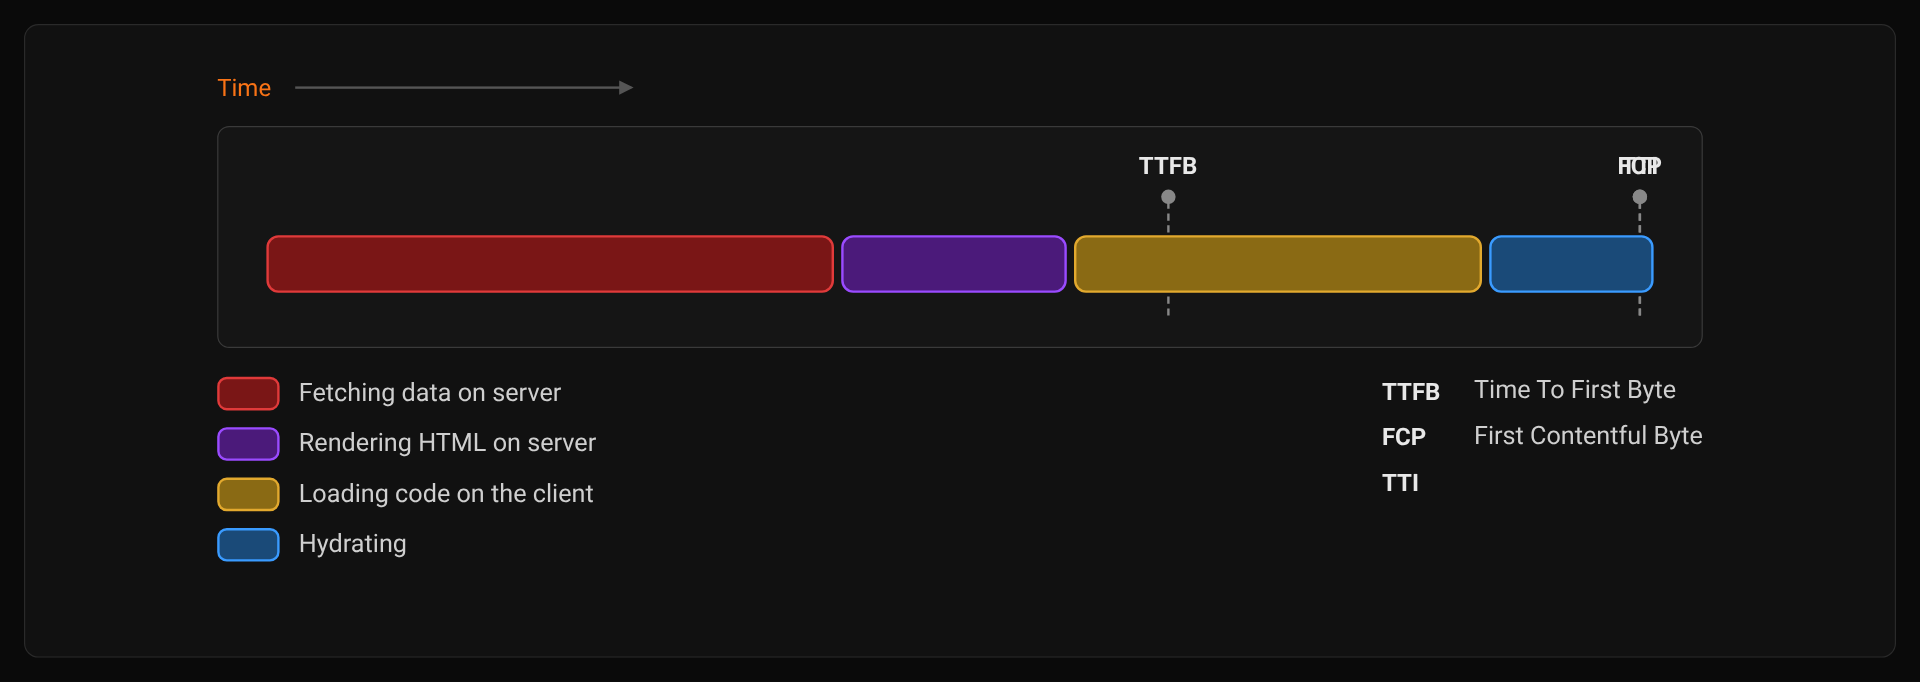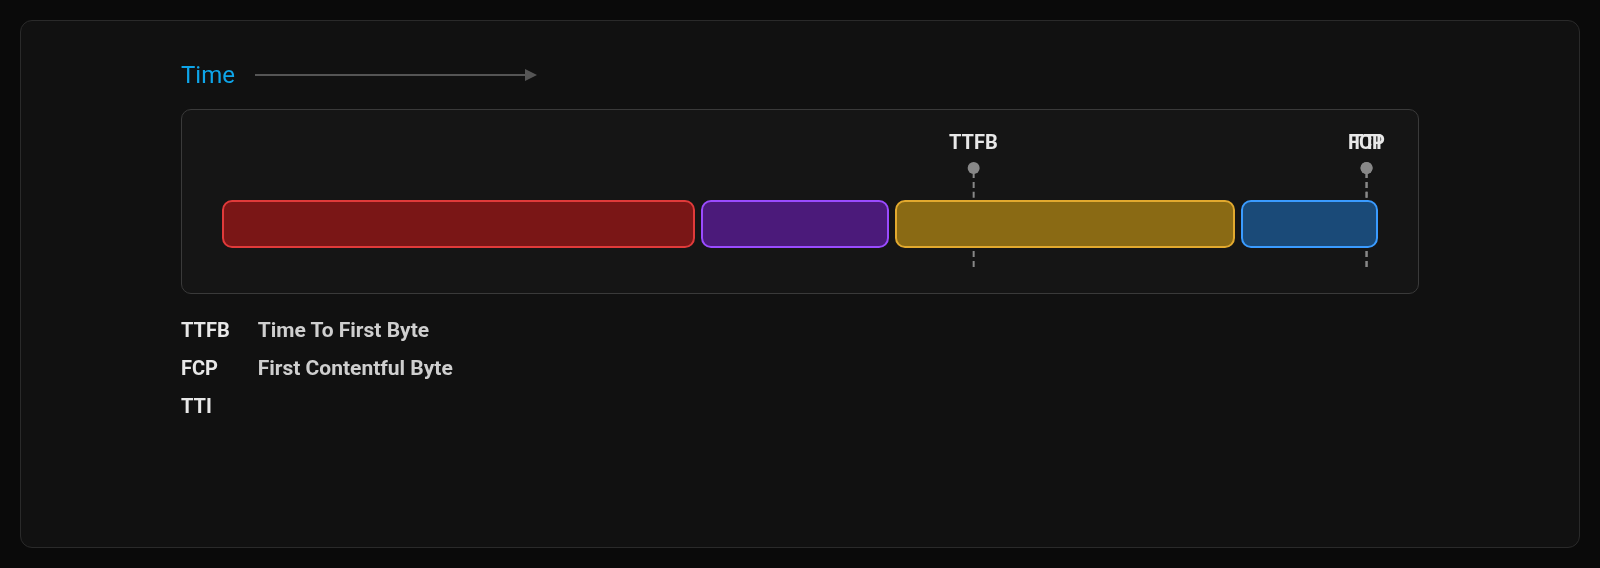--- a/index.html
+++ b/index.html
@@ -22,22 +22,22 @@
     position: relative;
     color: #d0d0d0;
   }
   .time-row {
     display: flex;
     align-items: center;
     gap: 20px;
     margin-bottom: 20px;
   }
   .time-label {
-    font-size: 24px;
-    color: #0ea5e9;
+    font-size: 20px;
+    color: #f97316;
   }
   .time-arrow {
     width: 280px;
     height: 2px;
     background: #555;
     position: relative;
   }
   .time-arrow::after {
     content: "";
     position: absolute;
@@ -140,21 +140,21 @@
   .legend-text { font-size: 21px; color: #cfcfcf; }
 
   .legend-right {
     display: grid;
     grid-template-columns: auto auto;
     column-gap: 28px;
     row-gap: 14px;
     align-content: start;
   }
   .abbr { font-weight: 700; font-size: 20px; color: #e8e8e8; text-align: left; }
-  .desc { font-size: 21px; color: #cfcfcf; font-weight: bold; }
+  .desc { font-size: 21px; color: #cfcfcf; }
 </style>
 </head>
 <body>
 
 <div class="panel">
 
   <div class="time-row">
     <span class="time-label">Time</span>
     <span class="time-arrow"></span>
   </div>
@@ -179,20 +179,38 @@
     </div>
     <div class="bars">
       <div class="bar bar-fetch"></div>
       <div class="bar bar-render"></div>
       <div class="bar bar-load"></div>
       <div class="bar bar-hydrate"></div>
     </div>
   </div>
 
   <div class="legend-row">
+    <div class="legend-left">
+      <div class="legend-item">
+        <span class="swatch sw-fetch"></span>
+        <span class="legend-text">Fetching data on server</span>
+      </div>
+      <div class="legend-item">
+        <span class="swatch sw-render"></span>
+        <span class="legend-text">Rendering HTML on server</span>
+      </div>
+      <div class="legend-item">
+        <span class="swatch sw-load"></span>
+        <span class="legend-text">Loading code on the client</span>
+      </div>
+      <div class="legend-item">
+        <span class="swatch sw-hydr"></span>
+        <span class="legend-text">Hydrating</span>
+      </div>
+    </div>
 
     <div class="legend-right">
       <span class="abbr">TTFB</span>
       <span class="desc">Time To First Byte</span>
       <span class="abbr">FCP</span>
       <span class="desc">First Contentful Byte</span>
       <span class="abbr">TTI</span>
     </div>
   </div>
 

